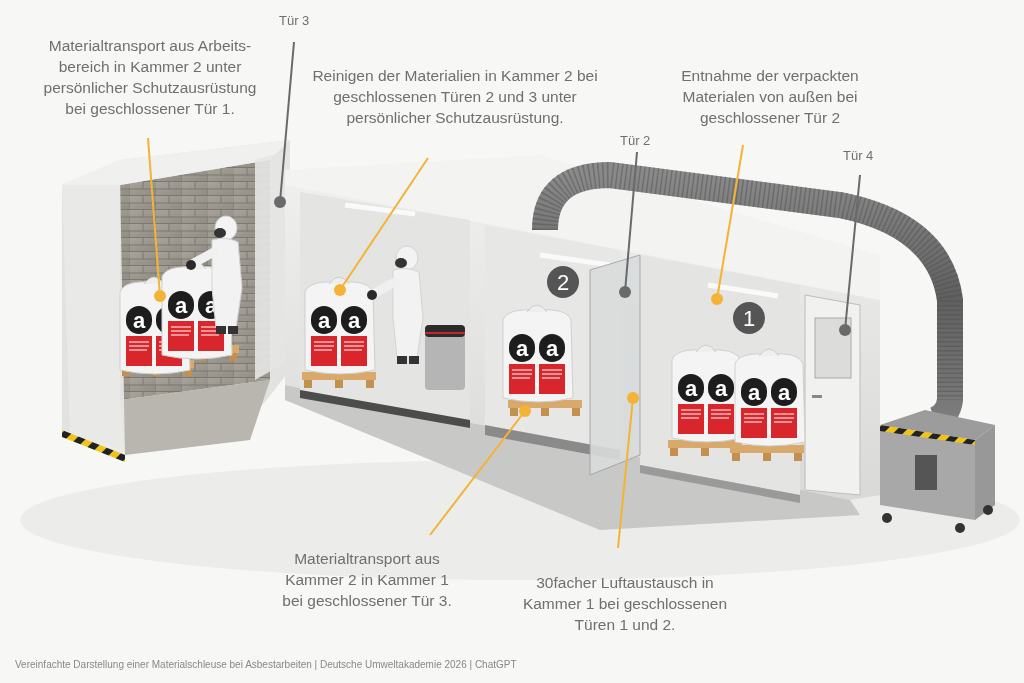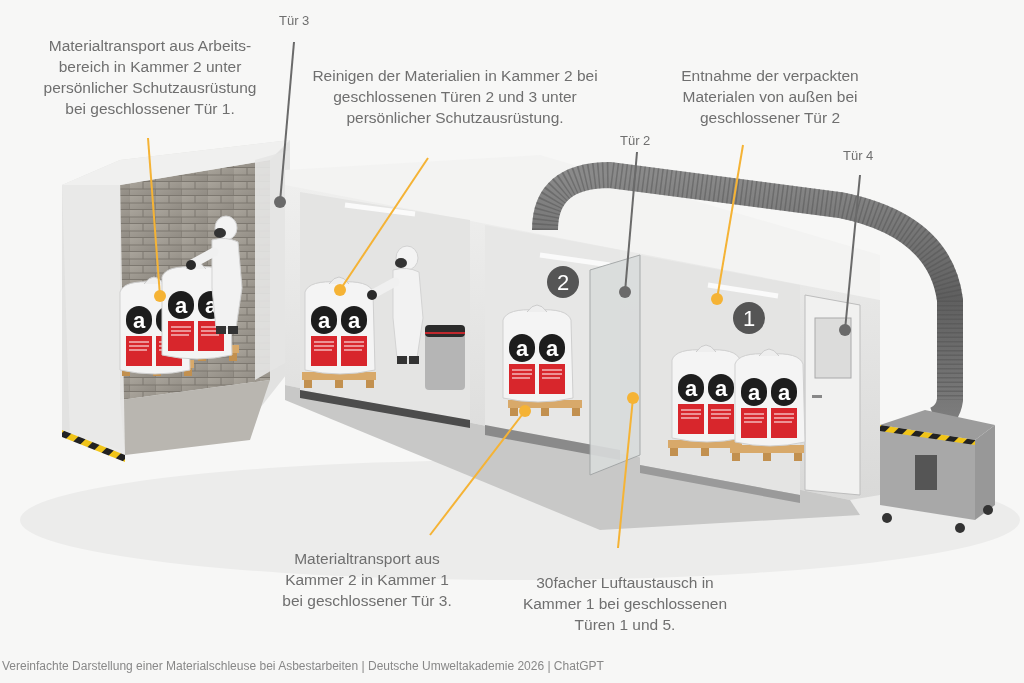--- a/index.html
+++ b/index.html
@@ -1,19 +1,19 @@
 <!DOCTYPE html>
 <html><head>
 <meta charset="utf-8">
 <style>
   html,body{margin:0;padding:0;}
   body{width:1024px;height:683px;position:relative;overflow:hidden;background:#f7f7f6;font-family:"Liberation Sans",sans-serif;}
   .lbl{position:absolute;color:#6f6f6f;font-size:15.5px;line-height:21px;text-align:center;white-space:pre-line;}
   .door-lbl{position:absolute;color:#6f6f6f;font-size:13px;}
-  .footer{position:absolute;left:2px;top:659px;font-size:12px;color:#888;}
+  .footer{position:absolute;left:15px;top:659px;font-size:10px;color:#888;}
   svg.scene{position:absolute;left:0;top:0;}
   .num{font-family:"Liberation Sans",sans-serif;font-size:22px;fill:#fff;text-anchor:middle;}
   .bagtxt{font-family:"Liberation Sans",sans-serif;font-weight:bold;fill:#fff;text-anchor:middle;}
 </style>
 </head>
 <body>
 
 <svg class="scene" width="1024" height="683" viewBox="0 0 1024 683">
   <defs>
     <linearGradient id="wall" x1="0" y1="0" x2="0" y2="1">
@@ -169,19 +169,19 @@
 geschlossenen Türen 2 und 3 unter
 persönlicher Schutzausrüstung.</div>
 <div class="lbl" style="left:650px;top:65px;width:240px;text-align:center;">Entnahme der verpackten
 Materialen von außen bei
 geschlossener Tür 2</div>
 <div class="lbl" style="left:262px;top:548px;width:210px;">Materialtransport aus
 Kammer 2 in Kammer 1
 bei geschlossener Tür 3.</div>
 <div class="lbl" style="left:505px;top:572px;width:240px;">30facher Luftaustausch in
 Kammer 1 bei geschlossenen
-Türen 1 und 5.</div>
+Türen 1 und 2.</div>
 
 <div class="door-lbl" style="left:279px;top:13px;">Tür 3</div>
 <div class="door-lbl" style="left:620px;top:117px;margin-top:16px;">Tür 2</div>
 <div class="door-lbl" style="left:843px;top:148px;">Tür 4</div>
 
 <div class="footer">Vereinfachte Darstellung einer Materialschleuse bei Asbestarbeiten | Deutsche Umweltakademie 2026 | ChatGPT</div>
 
 </body></html>

